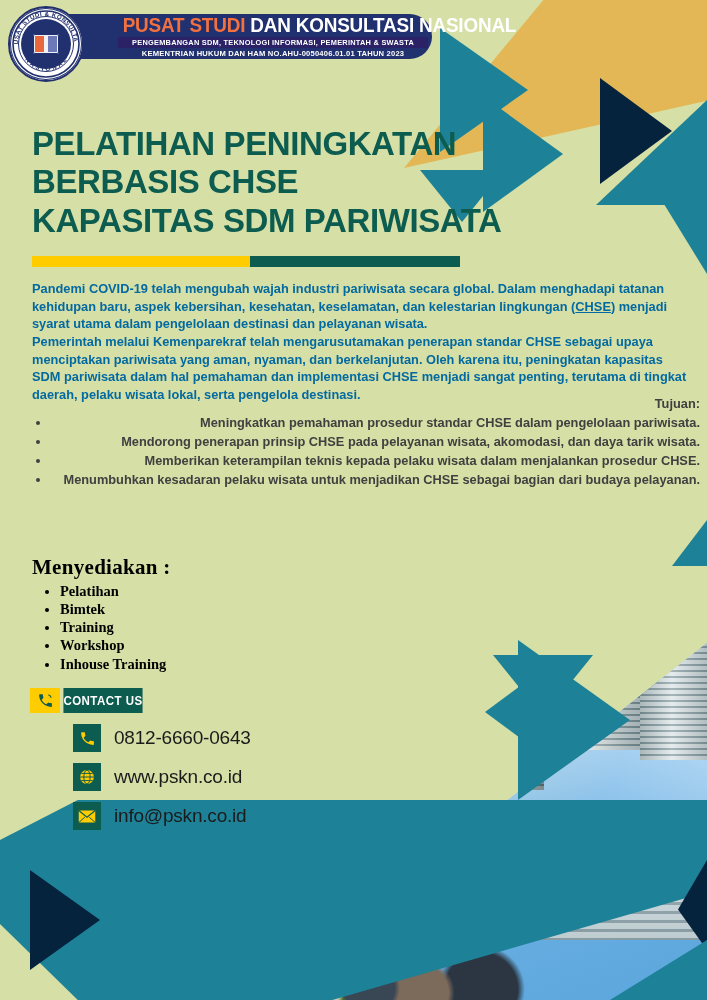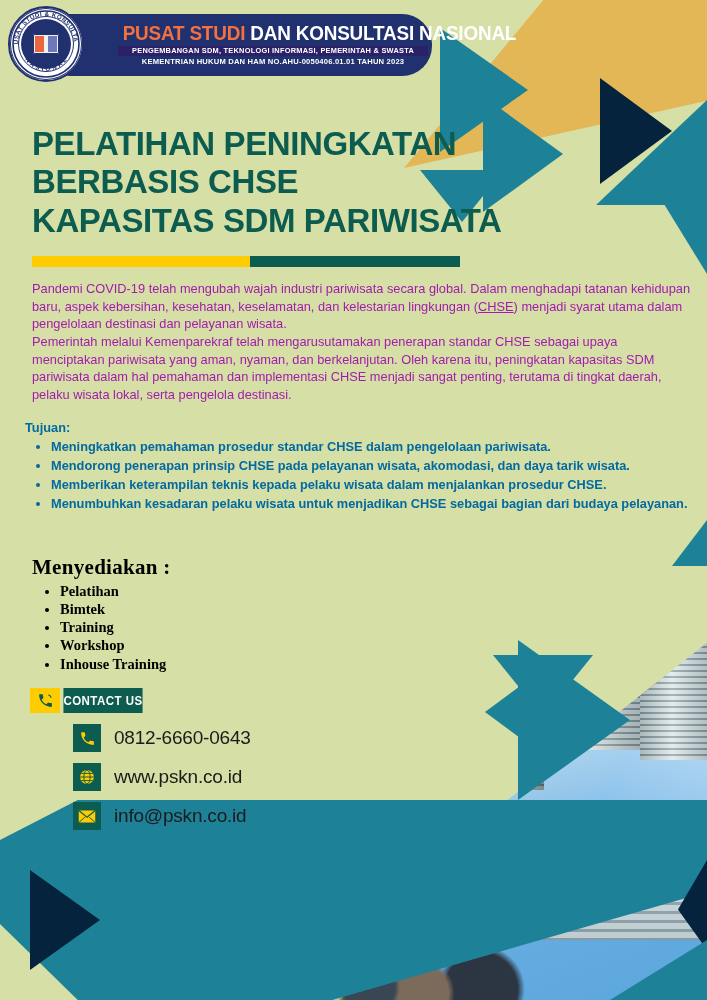--- a/index.html
+++ b/index.html
@@ -115,21 +115,21 @@
   .navy-tri-bottom{left:30px;top:870px;
     border-top:50px solid transparent;border-bottom:50px solid transparent;border-left:70px solid #06233d;}
   
   .teal-corner-br{left:610px;top:940px;width:97px;height:60px;background:#1d8298;
     clip-path:polygon(100% 0, 100% 100%, 0 100%);}
   
   .navy-sliver{left:678px;top:860px;width:29px;height:90px;background:#06233d;
     clip-path:polygon(100% 0,100% 100%,0 55%);}
 
   
-  .header{position:absolute;left:40px;top:14px;width:392px;height:62px;
+  .header{position:absolute;left:40px;top:14px;width:392px;height:45px;
     background:#21306e;border-radius:30px;display:flex;align-items:center;}
   .logo{position:absolute;left:8px;top:6px;width:72px;height:72px;border-radius:50%;
     background:#ffffff;border:2px solid #21306e;display:flex;align-items:center;justify-content:center;z-index:5;
     box-shadow:0 0 0 1px #21306e inset;}
   .logo-inner{width:50px;height:50px;border-radius:50%;background:#21306e;position:relative;
     display:flex;align-items:center;justify-content:center;}
   .logo-book{width:26px;height:20px;background:#f0f2f6;border-radius:2px;position:relative;
     box-shadow:inset 0 0 0 1px #21306e;}
   .logo-book::before{content:"";position:absolute;left:2px;top:2px;width:9px;height:16px;background:#e8673c;}
   .logo-book::after{content:"";position:absolute;right:2px;top:2px;width:9px;height:16px;background:#6d79b8;}
@@ -145,26 +145,26 @@
 
   
   .title{position:absolute;left:32px;top:125px;width:560px;color:#0d5c50;
     font-size:33px;font-weight:bold;line-height:1.16;letter-spacing:-0.4px;z-index:4;}
   .title .ln{display:block;white-space:nowrap;}
   .divider{position:absolute;left:32px;top:256px;width:428px;height:11px;display:flex;z-index:4;}
   .divider .dy{width:218px;background:#ffcc00;}
   .divider .dg{flex:1;background:#0d5c50;}
 
   
-  .body-text{position:absolute;left:32px;top:280px;width:660px;color:#a21caf;
-    font-size:12.8px;font-weight:normal;line-height:1.38;z-index:4;}
+  .body-text{position:absolute;left:32px;top:280px;width:660px;color:#0369a1;
+    font-size:12.8px;font-weight:bold;line-height:1.38;z-index:4;}
   .body-text p{margin:0;}
   .body-text u{text-decoration:underline;}
 
-  .tujuan{position:absolute;left:25px;top:420px;width:675px;color:#0369a1;z-index:4;}
+  .tujuan{position:absolute;left:25px;top:396px;width:675px;color:#404040;z-index:4;text-align:right;}
   .tujuan .lbl{font-size:12.8px;font-weight:bold;margin-bottom:3px;}
   .tujuan ul{margin:0;padding-left:26px;}
   .tujuan li{font-size:12.8px;font-weight:bold;line-height:1.42;margin-bottom:1px;}
 
   .menyediakan{position:absolute;left:32px;top:555px;width:360px;color:#000000;z-index:4;
     font-family:"Liberation Serif", serif;}
   .menyediakan .hd{font-size:21px;font-weight:bold;margin-bottom:2px;letter-spacing:.3px;}
   .menyediakan ul{margin:0;padding-left:28px;}
   .menyediakan li{font-size:14.5px;font-weight:bold;line-height:1.25;}
 

